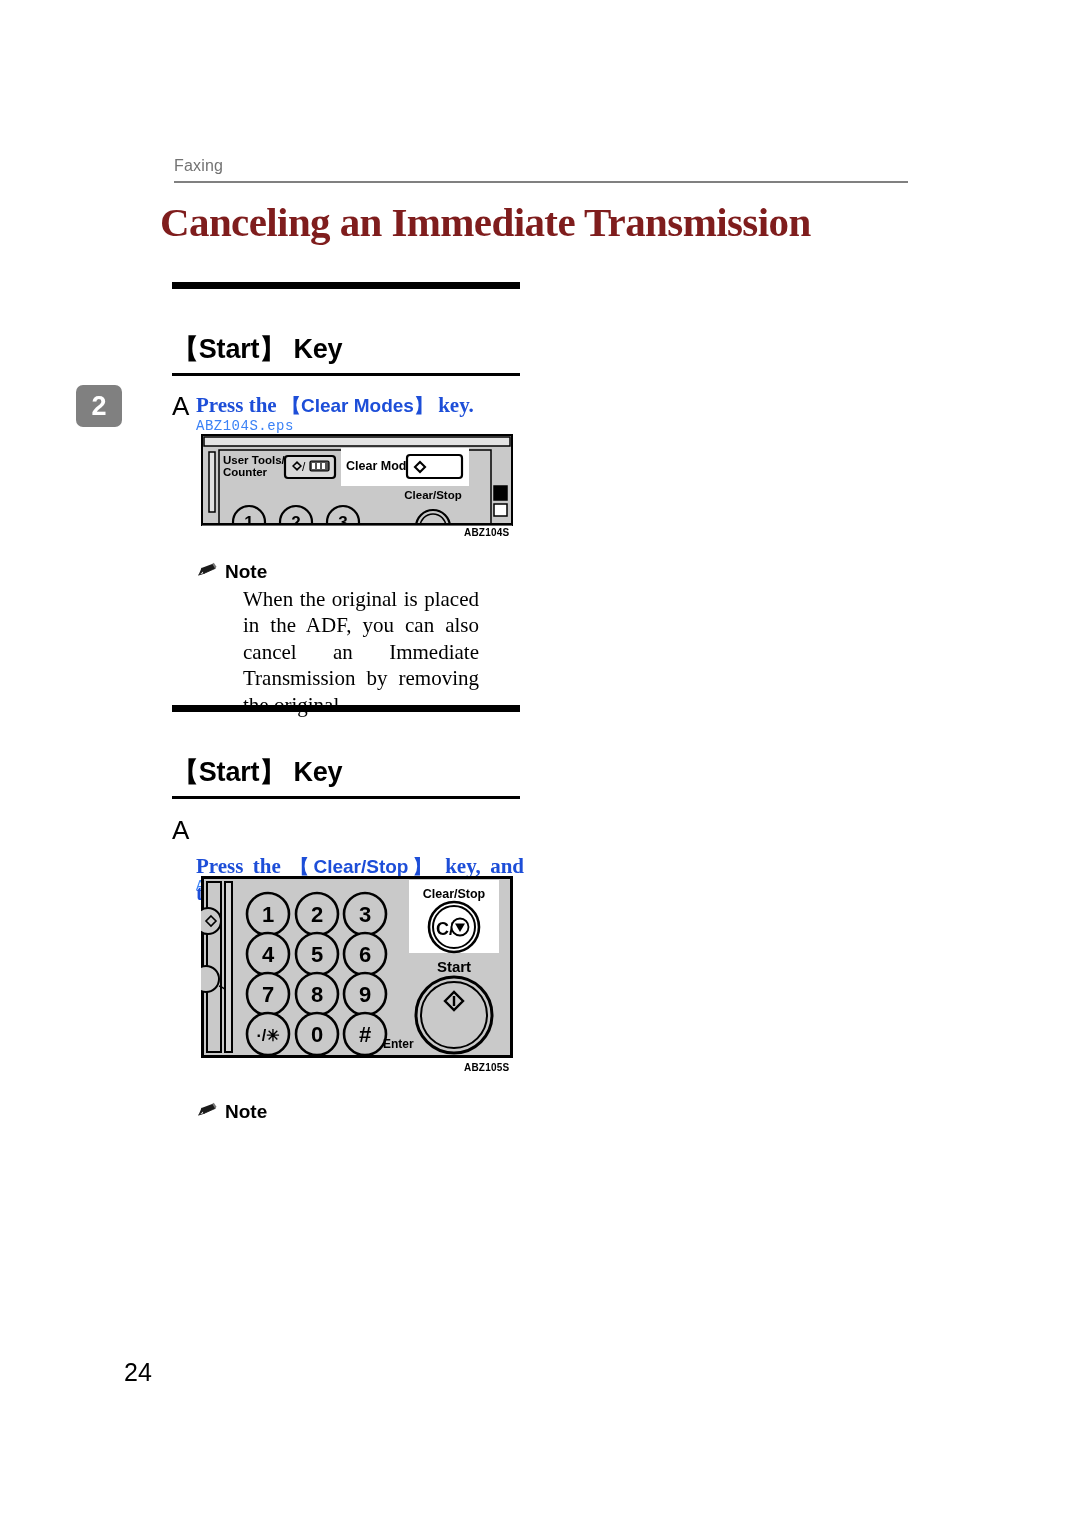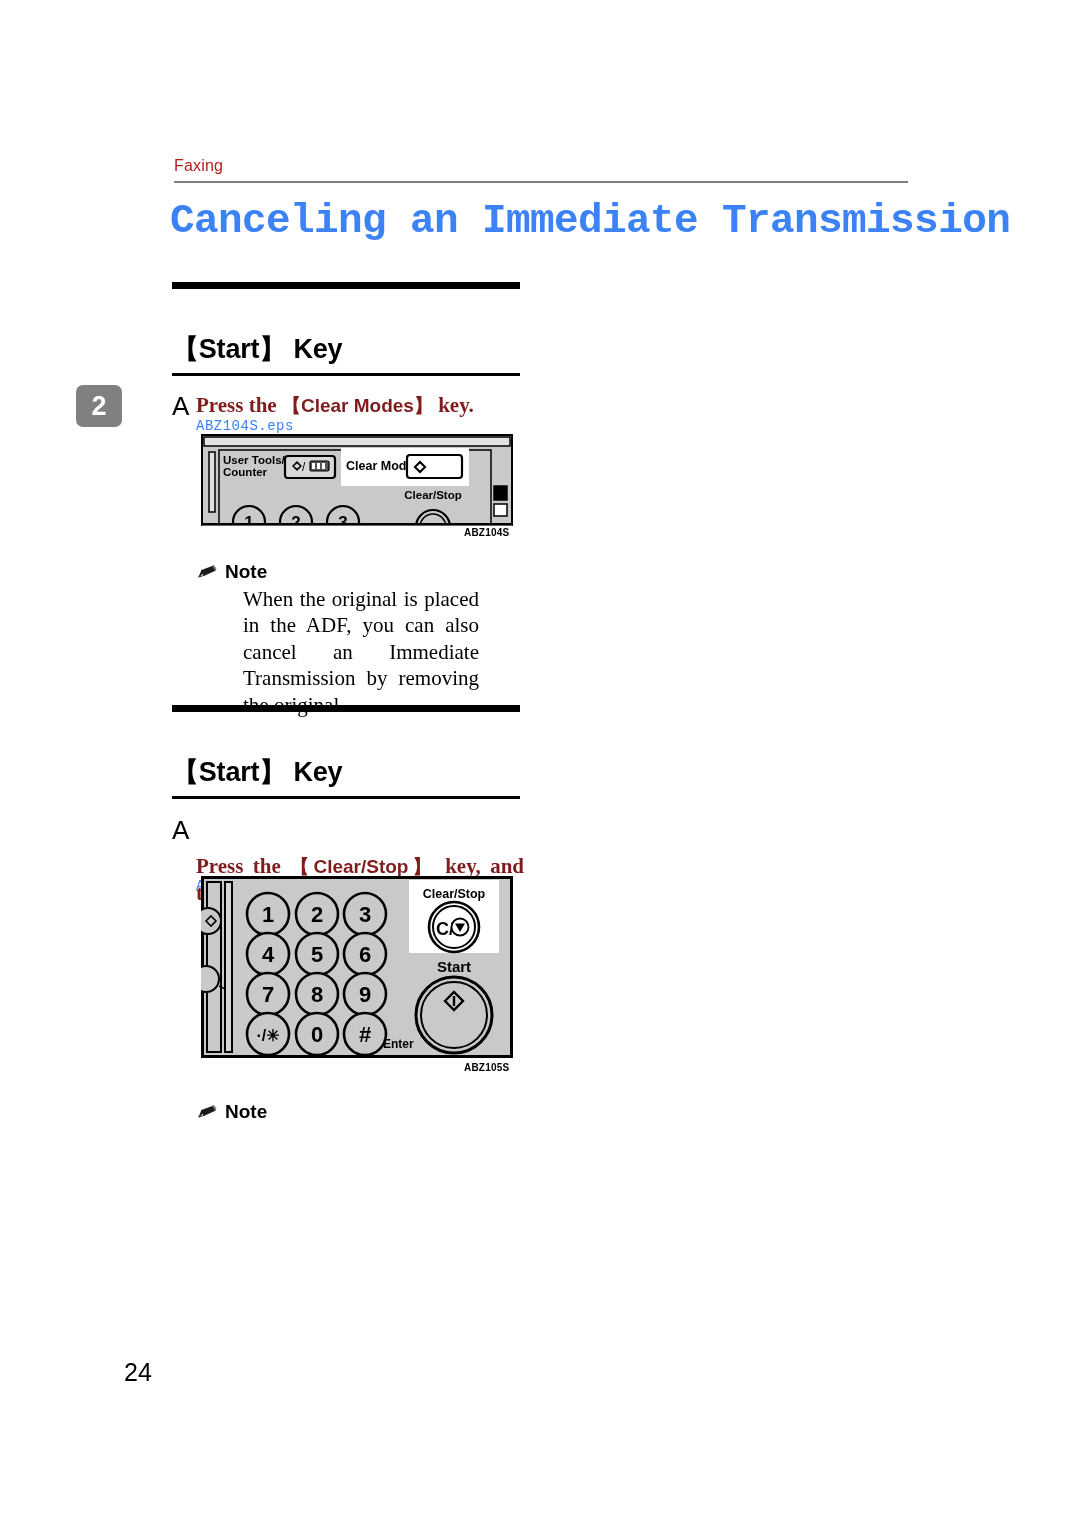--- a/index.html
+++ b/index.html
@@ -15,21 +15,21 @@
     overflow: hidden;
   }
 
   
   .header-label {
     position: absolute;
     left: 174px;
     top: 157px;
     font-family: "Liberation Sans", sans-serif;
     font-size: 16px;
-    color: #b91c1c;
+    color: #737373;
     letter-spacing: .2px;
   }
   .header-rule {
     position: absolute;
     left: 174px;
     top: 181px;
     width: 734px;
     height: 2px;
     background: #808080;
   }
@@ -49,28 +49,28 @@
     font-size: 27px;
     display: flex;
     align-items: center;
     justify-content: center;
     line-height: 1;
   }
 
   
   .page-title {
     position: absolute;
-    left: 170px;
+    left: 160px;
     top: 198px;
     width: 760px;
-    font-family: Liberation Mono, monospace;
+    font-family: Liberation Serif, serif;
     font-weight: bold;
     font-size: 41px;
     letter-spacing: -0.6px;
-    color: #3b82f6;
+    color: #7f1d1d;
     white-space: nowrap;
   }
 
   
   .section {
     position: absolute;
     left: 172px;
     width: 348px;
   }
   .rule-thick {
@@ -109,21 +109,21 @@
     color: #000;
     padding-top: 1px;
     width: 24px;
     flex: 0 0 24px;
   }
   .step-text {
     font-family: "Liberation Serif", serif;
     font-weight: bold;
     font-size: 21px;
     line-height: 1.27;
-    color: #7f1d1d;
+    color: #1d4ed8;
   }
   .step-text.justify {
     text-align: justify;
     margin-top: 37px;
   }
   .keycap {
     font-family: "Liberation Sans", sans-serif;
     font-weight: bold;
     font-size: 19px;
   }
@@ -137,21 +137,21 @@
     letter-spacing: .5px;
   }
 
   
   .note {
     position: absolute;
     width: 330px;
   }
   .note-head {
     display: flex;
-    align-items: center;
+    align-items: flex-start;
     gap: 7px;
     margin-bottom: 3px;
   }
   .note-icon {
     width: 22px;
     height: 18px;
     display: block;
   }
   .note-title {
     font-family: "Liberation Sans", sans-serif;

